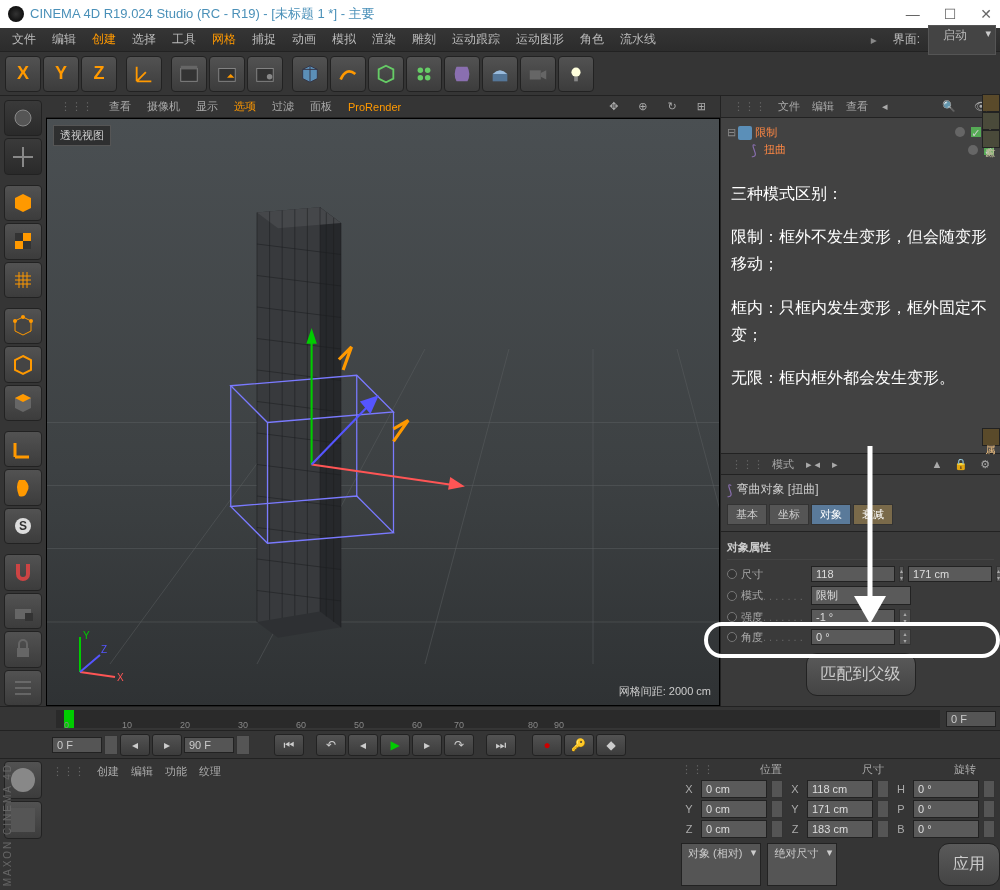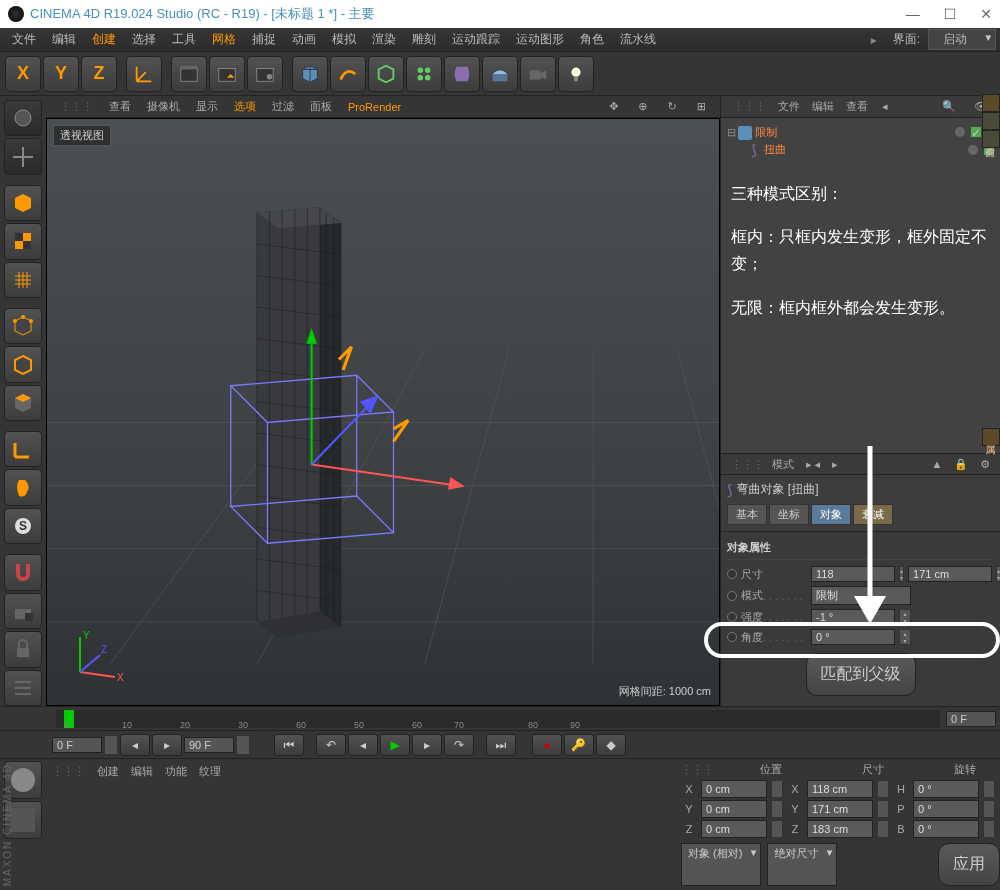--- a/index.html
+++ b/index.html
@@ -9,21 +9,21 @@
 .titlebar { height: 28px; background: #fff; display: flex; align-items: center; padding: 0 8px; color: #4a90b8; font-size: 13px; }
 .titlebar .logo { width: 16px; height: 16px; background: radial-gradient(circle, #333, #000); border-radius: 50%; margin-right: 6px; }
 .titlebar .wincontrols { margin-left: auto; display: flex; gap: 24px; color: #666; font-size: 14px; }
 .titlebar .wincontrols span { cursor: pointer; }
 
 
 .menubar { height: 24px; background: linear-gradient(#353535,#2c2c2c); display: flex; align-items: center; padding: 0 4px; border-bottom: 1px solid #222; }
 .menubar span { padding: 0 8px; font-size: 12px; color: #bbb; cursor: pointer; }
 .menubar span.hl { color: #f90; }
 .menubar .right { margin-left: auto; display: flex; align-items: center; }
-.menubar .dropdown { background: #444; border: 1px solid #555; padding: 1px 20px 1px 6px; font-size: 11px; color: #ccc; position: relative; }
+.menubar .dropdown { background: #444; border: 1px solid #555; padding: 1px 20px 10px 6px; font-size: 11px; color: #ccc; position: relative; }
 .menubar .dropdown::after { content: "▾"; position: absolute; right: 4px; }
 
 
 .toolbar { height: 44px; background: #353535; display: flex; align-items: center; padding: 4px; border-bottom: 1px solid #222; }
 .toolbtn { width: 36px; height: 36px; background: linear-gradient(#525252,#3c3c3c); border: 1px solid #222; border-radius: 4px; margin: 0 1px; display: flex; align-items: center; justify-content: center; font-size: 18px; cursor: pointer; }
 .toolbtn.yellow { color: #f90; font-weight: bold; }
 .toolbtn.sep { margin-left: 8px; }
 .toolbar .spacer { flex: 1; }
 .toolbtn svg { width: 22px; height: 22px; }
 
@@ -442,21 +442,21 @@
       </svg>
 
       <svg class="axis-gizmo" viewBox="0 0 60 60">
         <line x1="15" y1="45" x2="15" y2="10" stroke="#0c0" stroke-width="2"></line>
         <text x="18" y="12" fill="#0c0" font-size="10">Y</text>
         <line x1="15" y1="45" x2="50" y2="50" stroke="#f55" stroke-width="2"></line>
         <text x="52" y="54" fill="#f55" font-size="10">X</text>
         <line x1="15" y1="45" x2="35" y2="28" stroke="#55f" stroke-width="2"></line>
         <text x="36" y="26" fill="#55f" font-size="10">Z</text>
       </svg>
-      <div class="grid-info">网格间距: 1000 cm</div>
+      <div class="grid-info">网格间距: 2000 cm</div>
     </div>
   </div>
 
   <div class="rightpanel">
     <div class="panel-menu">
       <span style="color:#666">⋮⋮⋮</span>
       <span>文件</span>
       <span>编辑</span>
       <span>查看</span>
       <span class="arrow">◂</span>
@@ -481,20 +481,21 @@
         <span style="color:#f84">扭曲</span>
         <span class="flags">
             <span class="flag d"></span>
             <span class="flag g">✓</span>
           </span>
       </div>
     </div>
 
     <div class="annotation">
       <p>三种模式区别：</p>
+      <p>限制：框外不发生变形，但会随变形移动；</p>
       <p>框内：只框内发生变形，框外固定不变；</p>
       <p>无限：框内框外都会发生变形。</p>
     </div>
 
     <div class="attr-menu">
       <span style="color:#666">⋮⋮⋮</span>
       <span>模式</span>
       <span class="nav">▸ ◂</span>
       <span class="nav">▸</span>
       <div class="icons">
@@ -583,21 +584,21 @@
     <div class="marker"></div>
     <span class="tick" style="left:8px">0</span>
     <span class="tick" style="left:66px">10</span>
     <span class="tick" style="left:124px">20</span>
     <span class="tick" style="left:182px">30</span>
     <span class="tick" style="left:240px">60</span>
     <span class="tick" style="left:298px">50</span>
     <span class="tick" style="left:356px">60</span>
     <span class="tick" style="left:398px">70</span>
     <span class="tick" style="left:472px">80</span>
-    <span class="tick" style="left:514px">90</span>
+    <span class="tick" style="left:498px">90</span>
   </div>
   <input class="endfield" value="0 F" style="">
 </div>
 
 <div class="playback">
   <div style="width:46px"></div>
   <input class="field" value="0 F" style="">
     <div class="spin"></div>
   <div class="pbtn">◂</div>
   <div class="pbtn">▸</div>

